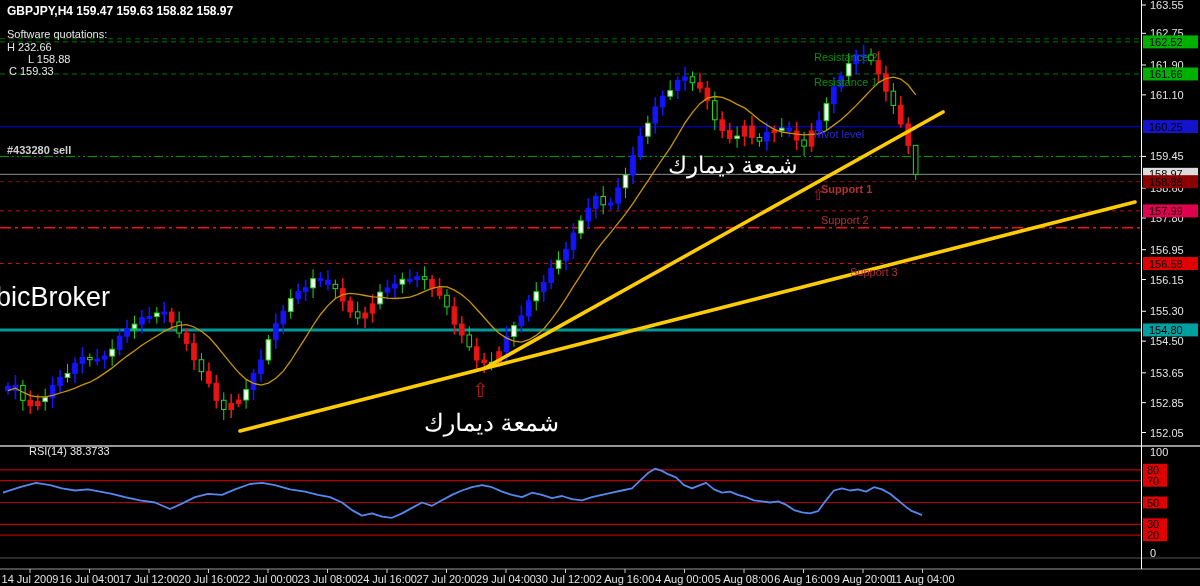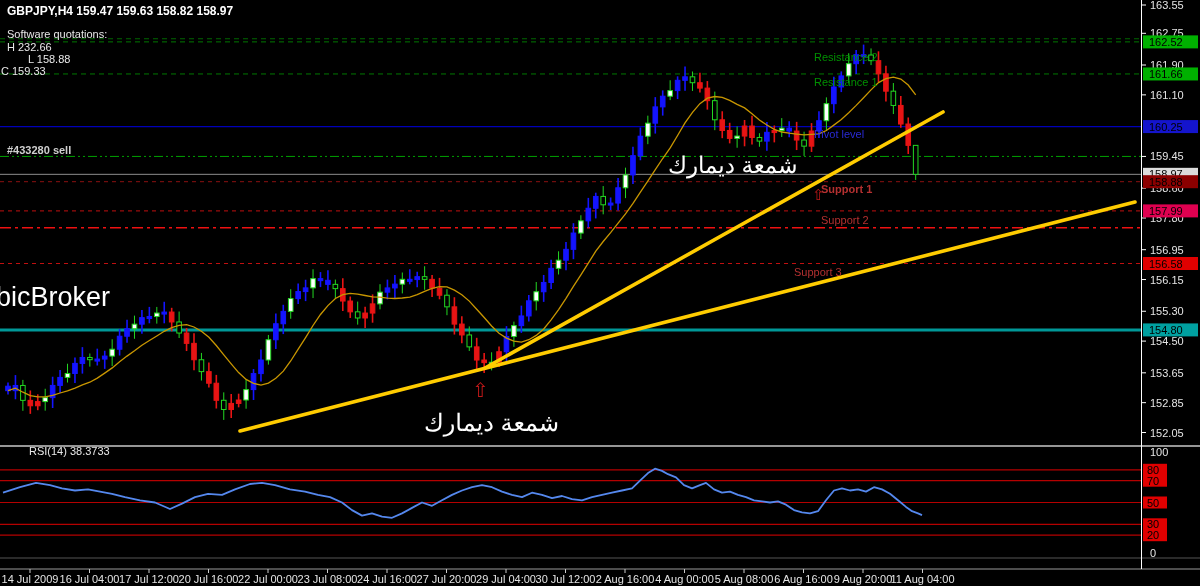--- a/index.html
+++ b/index.html
@@ -4,33 +4,33 @@
 <style>
   html,body{margin:0;padding:0;background:#000;}
   #screen{position:relative;width:1200px;height:586px;background:#000;overflow:hidden;
           font-family:"Liberation Sans",sans-serif;}
   .lbl{position:absolute;white-space:nowrap;font:11px "Liberation Sans",sans-serif;color:#fff;z-index:30;}
   .region{position:absolute;z-index:20;background:transparent;}
   #symbol-line{top:4px;left:7px;font-weight:bold;font-size:12px;}
   #yq-title{top:28px;left:7px;color:#e8e8e8;}
   #yq-h{top:41px;left:7px;color:#e8e8e8;}
   #yq-l{top:53px;left:7px;color:#e8e8e8;margin-left:21px;}
-  #yq-c{top:65px;left:1px;color:#e8e8e8;}
+  #yq-c{top:65px;left:9px;color:#e8e8e8;}
   #order-label{top:144px;left:7px;color:#d0d0d0;font-weight:bold;}
   #watermark{top:282px;left:-4px;font-size:27px;color:#fff;}
   #demark-1{top:152px;left:668px;font-size:23px;color:#fff;direction:rtl;}
   #demark-2{top:409px;left:424px;font-size:24px;color:#fff;direction:rtl;}
   #arrow-1{top:186px;left:812px;font-size:15px;color:#c01818;}
   #arrow-2{top:378px;left:472px;font-size:20px;color:#c01818;}
   #lv-r2{top:43px;left:814px;color:#009000;margin-top:8px;}
   #lv-r1{top:76px;left:814px;color:#009000;}
   #lv-pivot{top:128px;left:814px;color:#2a2ad6;}
   #lv-s1{top:183px;left:821px;color:#b43030;font-weight:bold;}
   #lv-s2{top:214px;left:821px;color:#b43030;}
-  #lv-s3{top:266px;left:794px;color:#b43030;text-align:center;}
+  #lv-s3{top:266px;left:850px;color:#b43030;text-align:center;}
   #rsi-label{top:445px;left:6px;color:#e8e8e8;padding-left:23px;}
   #copyright{top:556px;left:5px;color:#c8c8c8;}
   svg{position:absolute;top:0;left:0;z-index:5;}
 </style>
 </head>
 <body>
 
 <div id="screen">
   <svg id="chart-svg" width="1200" height="586">
       <g>

